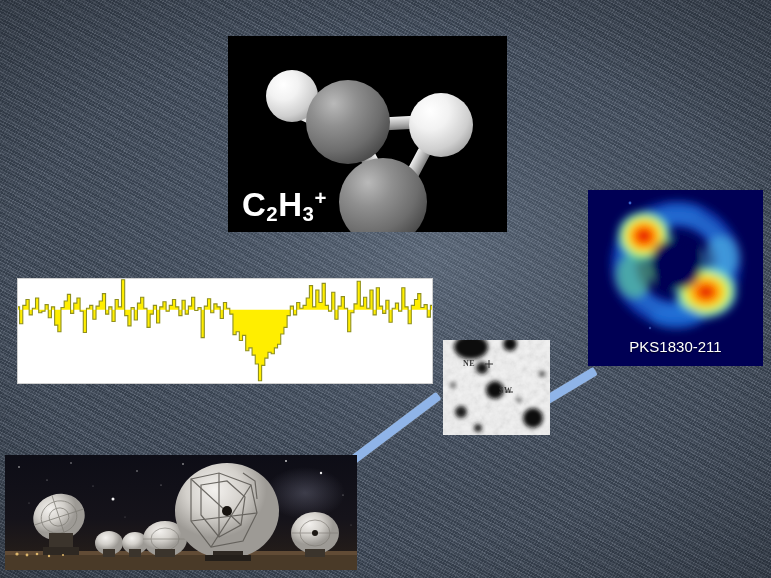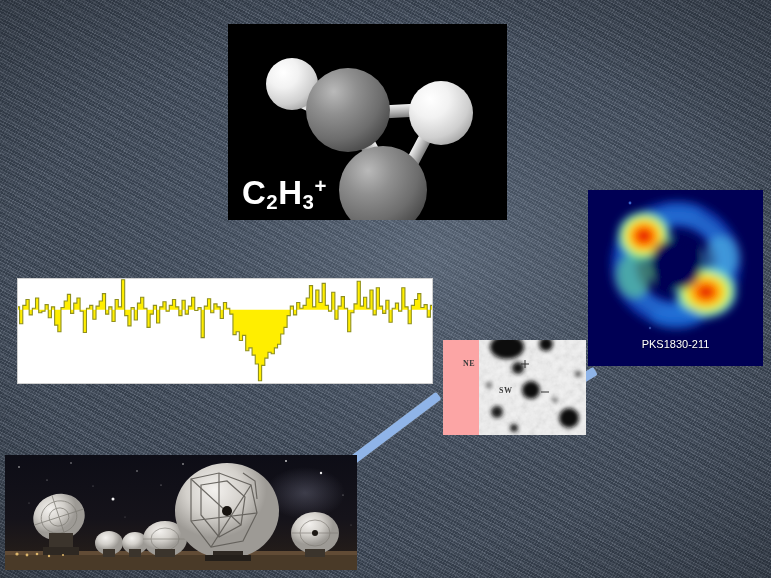--- a/index.html
+++ b/index.html
@@ -29,47 +29,47 @@
   }
 
   
   .conn{position:absolute;background:#8fb4e8;transform-origin:0 50%;border-radius:2px;
         box-shadow:0 0 1px rgba(255,255,255,.35);}
 
   
   .panel{position:absolute;overflow:hidden;}
 
   
-  #molecule-panel{left:228px;top:24px;width:279px;height:196px;background:#000;}
+  #molecule-panel{left:228px;top:36px;width:279px;height:196px;background:#000;}
   .atom{position:absolute;border-radius:50%;}
   .c-atom{background:radial-gradient(circle at 33% 28%, #b9b9b9 0%, #8f8f8f 28%, #6d6d6d 58%, #3a3a3a 88%, #1c1c1c 100%);}
   .h-atom{background:radial-gradient(circle at 33% 28%, #ffffff 0%, #f2f2f2 30%, #cfcfcf 62%, #8f8f8f 90%, #5a5a5a 100%);}
   .bond{position:absolute;background:linear-gradient(180deg,#efefef,#b4b4b4 55%,#7c7c7c);transform-origin:0 50%;border-radius:2px;}
   #molecule-formula{
     position:absolute;left:14px;bottom:8px;color:#fff;font-weight:bold;font-size:33px;
     letter-spacing:.5px;line-height:1;font-family:"Liberation Sans", sans-serif;
   }
   #molecule-formula sub{font-size:.62em;vertical-align:-.22em;}
   #molecule-formula sup{font-size:.62em;vertical-align:.52em;}
 
   
   #spectrum-panel{left:17px;top:278px;width:414px;height:104px;background:#fff;border:1px solid #cfcfcf;}
   #spectrum-svg{display:block;width:100%;height:100%;}
 
   
-  #optical-panel{left:443px;top:340px;width:107px;height:95px;background:#fca5a5;padding-left:36px;}
+  #optical-panel{left:443px;top:340px;width:107px;height:95px;background:#ef4444;}
   #optical-svg{display:block;width:100%;height:100%;}
   .opt-lbl{position:absolute;color:#3a3a3a;font-size:8px;font-weight:bold;font-family:"Liberation Serif",serif;letter-spacing:.5px;}
 
   
   #pks-panel{left:588px;top:190px;width:175px;height:176px;background:#000055;}
   #pks-svg{display:block;width:175px;height:150px;}
   #pks-label{
     position:absolute;left:0;right:0;top:148px;text-align:center;color:#ffffff;
-    font-size:11px;font-family:"Liberation Sans", sans-serif;
+    font-size:15px;font-family:"Liberation Sans", sans-serif;
     text-shadow:0 1px 1px rgba(0,0,0,.6);
   }
 
   
   #alma-panel{left:5px;top:455px;width:352px;height:115px;background:#0b0b10;}
   #alma-svg{display:block;width:100%;height:100%;}
 </style>
 </head>
 <body>
 

